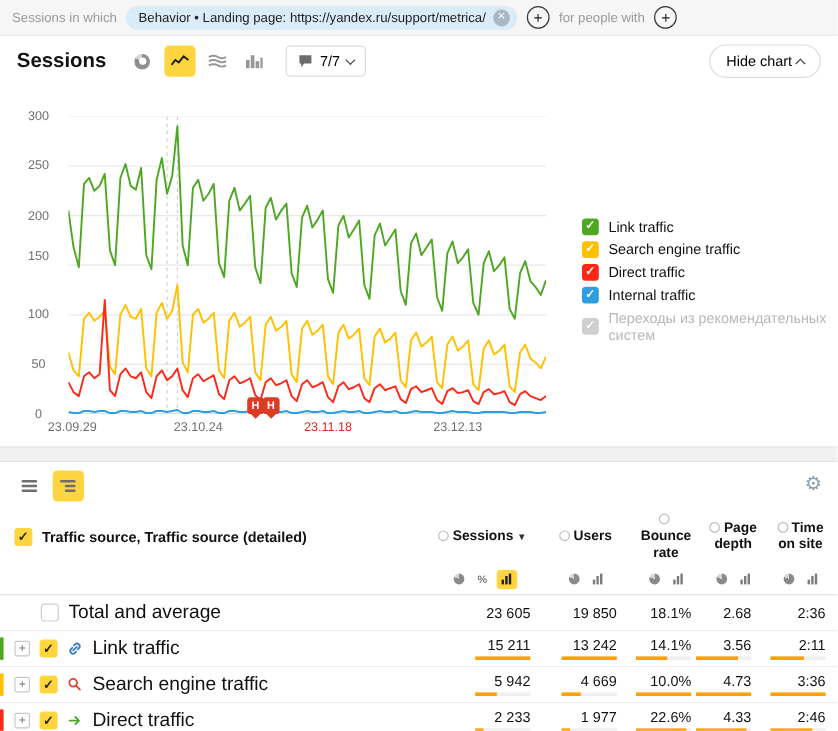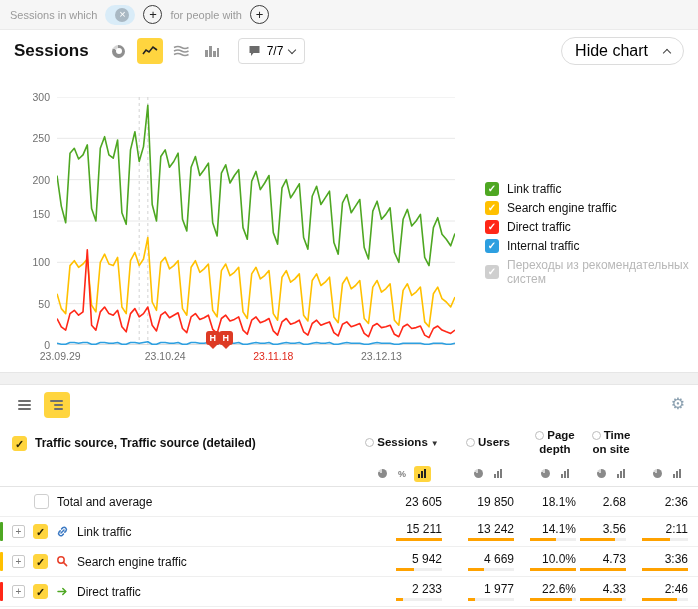--- a/index.html
+++ b/index.html
@@ -27,29 +27,29 @@
   .page-title { font-size:17px; font-weight:600; margin-right:12px; }
   .icon-btn { width:26px; height:26px; border:none; background:transparent; border-radius:4px;
     display:flex; align-items:center; justify-content:center; }
   .icon-btn.selected { background:#ffd53f; }
   .donut { width:13px; height:13px; border-radius:50%;
     background:conic-gradient(#8f8f8f 0 300deg,#d5d5d5 0); position:relative; }
   .donut::after { content:''; position:absolute; inset:3.5px; background:#fff; border-radius:50%; }
   .flags-btn { margin-left:8px; height:26px; border:1px solid #dcdcdc; border-radius:4px;
     background:#fff; display:inline-flex; align-items:center; gap:6px; padding:0 9px; font-size:12px; }
   .pill { margin-left:auto; height:28px; border:1px solid #dcdcdc; border-radius:15px;
-    background:#fff; display:inline-flex; align-items:center; gap:16px; padding:0 13px; font-size:16px; }
+    background:#fff; display:inline-flex; align-items:center; gap:4px; padding:0 13px; font-size:12px; }
   .chev { display:inline-block; width:6px; height:6px; border-right:1.4px solid #444;
     border-bottom:1.4px solid #444; transform:rotate(45deg); margin-top:-3px; }
   .chev.up { transform:rotate(-135deg); margin-top:3px; }
 
   
   .chart-area { position:relative; height:300px; }
   .plot { position:absolute; left:57px; top:25px; width:398px; height:248px; }
-  .ylab { position:absolute; left:14px; width:36px; text-align:right; font-size:10.5px; color:#707070; }
+  .ylab { position:absolute; left:14px; width:36px; text-align:center; font-size:10.5px; color:#707070; }
   .xlab { position:absolute; top:278px; font-size:10.5px; color:#707070; transform:translateX(-50%); white-space:nowrap; }
   .xlab.hl { color:#e0281b; }
   .pin { position:absolute; bottom:0; width:14px; height:14px; background:#dd3a24; border-radius:3px;
     color:#fff; font-size:9px; font-weight:bold; line-height:14px; text-align:center;
     transform:translateX(-50%); cursor:pointer; }
   .pin::after { content:''; position:absolute; left:50%; top:100%; transform:translateX(-50%);
     border:4px solid transparent; border-top:4px solid #dd3a24; border-bottom-width:0; }
   .legend { position:absolute; left:485px; top:110px; }
   .legend-item { display:flex; align-items:center; gap:8px; margin-bottom:5px; font-size:12px; }
   .cb { width:14px; height:14px; border-radius:3px; color:#fff; font-size:10px; font-weight:bold;
@@ -85,38 +85,39 @@
   .tbl-icons { height:26px; border-bottom:1px solid #e4e4e4; }
   .icon-cell { display:flex; justify-content:center; align-items:center; gap:3px; }
   .micon { width:17px; height:16px; border-radius:3px; display:flex; align-items:center; justify-content:center; cursor:pointer; }
   .micon.active { background:#ffd53f; }
   .mini-pie { width:9px; height:9px; border-radius:50%; background:conic-gradient(#8a8a8a 0 290deg,#d5d5d5 0); }
   .mini-pct { font-size:9px; font-weight:bold; color:#7c7c7c; }
   .mini-bars { display:inline-flex; align-items:flex-end; gap:1px; }
   .mini-bars i { display:block; width:2px; background:#7c7c7c; }
   .micon.active .mini-bars i { background:#222; }
   .trow { height:30px; border-bottom:1px solid #efefef; }
-  .trow .label { font-size:12px; }
+  .trow .label { font-size:16px; }
   .num-cell { display:flex; flex-direction:column; align-items:flex-end; justify-content:center; padding-right:10px; }
   .num { font-size:12px; }
   .bar-track { width:46px; height:3px; background:#efefef; margin-top:2px; }
   .bar-fill { height:3px; background:#ffa200; }
   .strip { position:absolute; left:0; top:5px; bottom:5px; width:3px; border-radius:1px; }
   .expander { width:13px; height:13px; border:1px solid #c9c9c9; border-radius:2px; background:#fff;
     color:#777; font-size:10px; line-height:11px; text-align:center; flex:0 0 auto; cursor:pointer; }
   .row-icon { width:13px; height:13px; flex:0 0 auto; }
 </style>
 </head>
 <body>
 
 <div class="app">
 
   <div class="filter-bar">
     <span class="fb-label">Sessions in which</span>
     <span class="chip">
+      <span>Behavior • Landing page: https://yandex.ru/support/metrica/</span>
       <span class="chip-close">×</span>
     </span>
     <button class="plus-btn">+</button>
     <span class="fb-label">for people with</span>
     <button class="plus-btn">+</button>
   </div>
 
   <div class="chart-header">
     <span class="page-title">Sessions</span>
     <button class="icon-btn">
@@ -229,20 +230,21 @@
   </div>
 
   <div class="tbl">
     <div class="grid tbl-header">
       <div class="dim-cell">
         <span class="checkbox checked">✓</span>
         <span class="dim-title">Traffic source, Traffic source (detailed)</span>
       </div>
     <div class="mh"><span class="qcircle"></span><span>Sessions</span><span class="sort">▼</span></div>
         <div class="mh"><span class="qcircle"></span><span>Users</span></div>
+        <div class="mh"><span class="qcircle"></span><span>Bounce rate</span></div>
         <div class="mh"><span class="qcircle"></span><span>Page depth</span></div>
         <div class="mh"><span class="qcircle"></span><span>Time on site</span></div>
       </div>
     <div class="grid tbl-icons" id="iconRow">
       <div></div>
     <div class="icon-cell">
           <span class="micon">
             <span class="mini-pie"></span>
           </span>
           <span class="micon">

